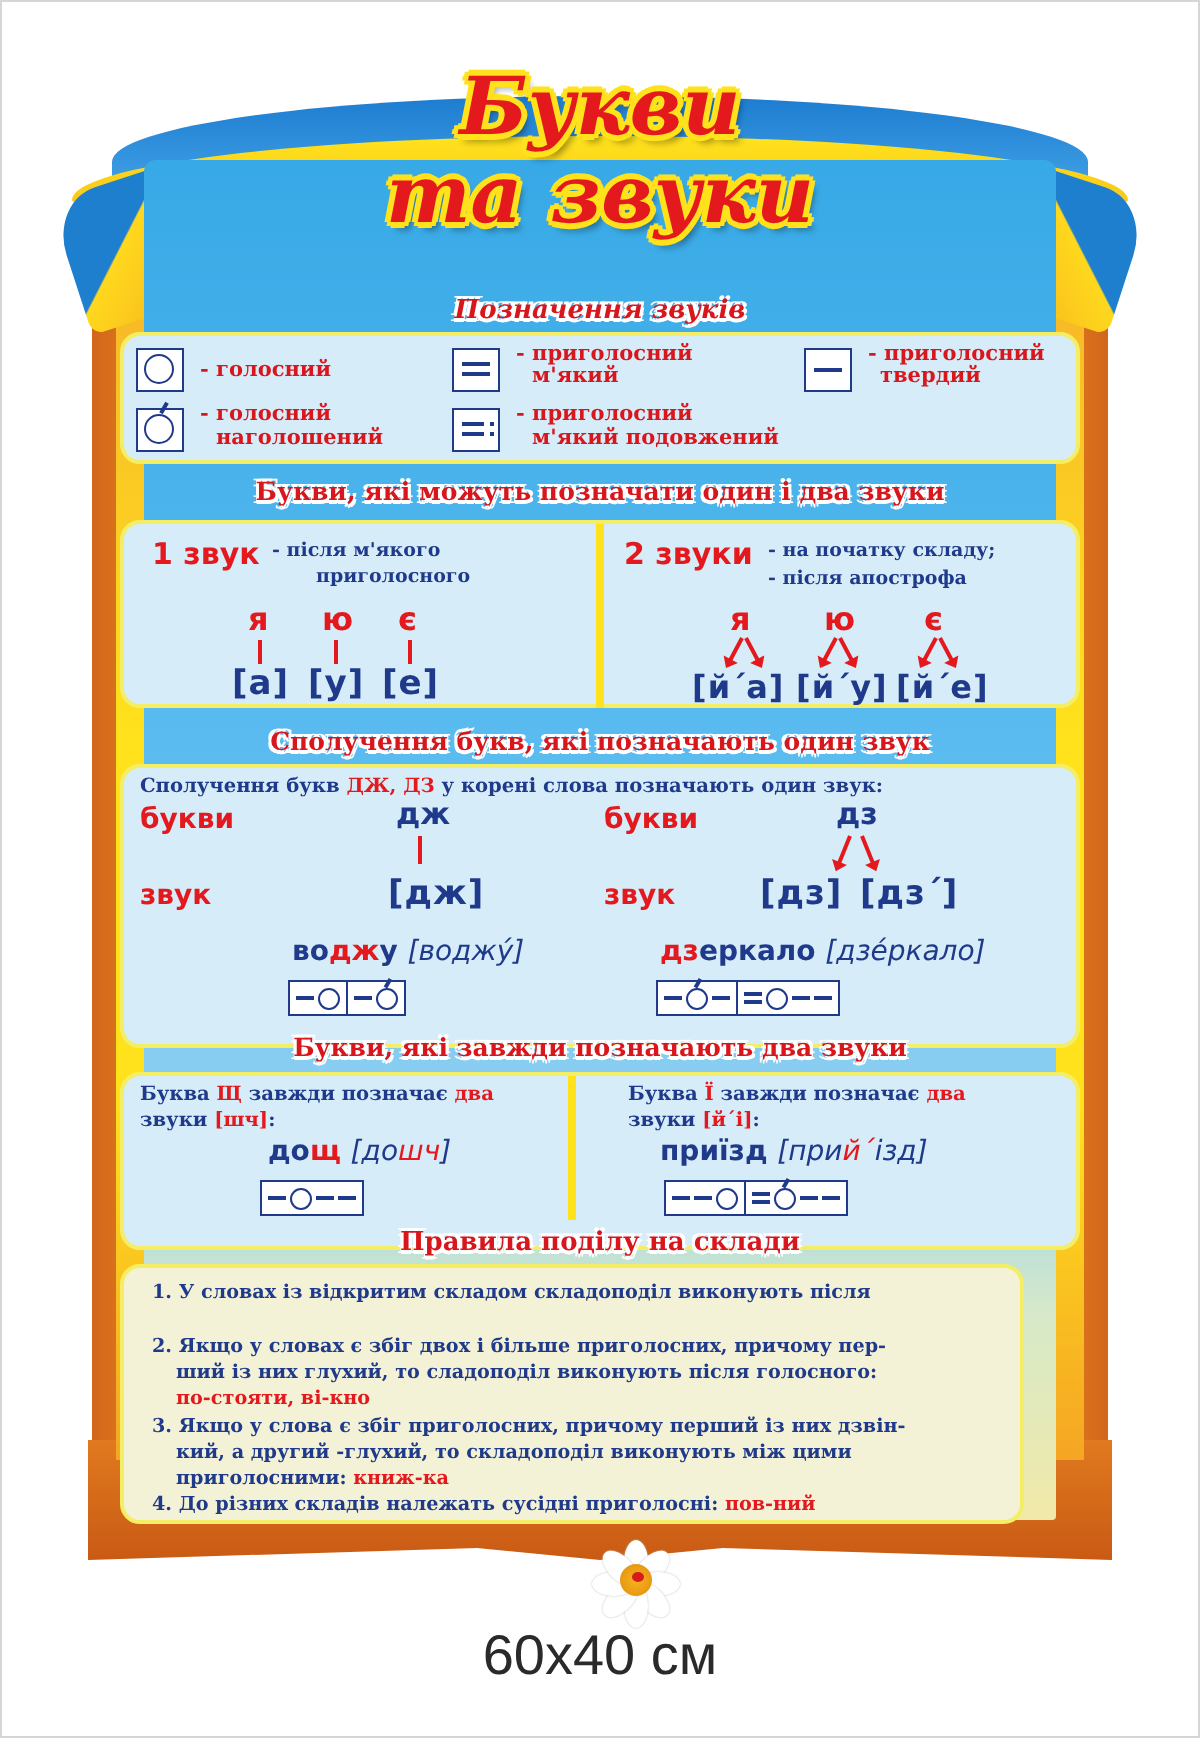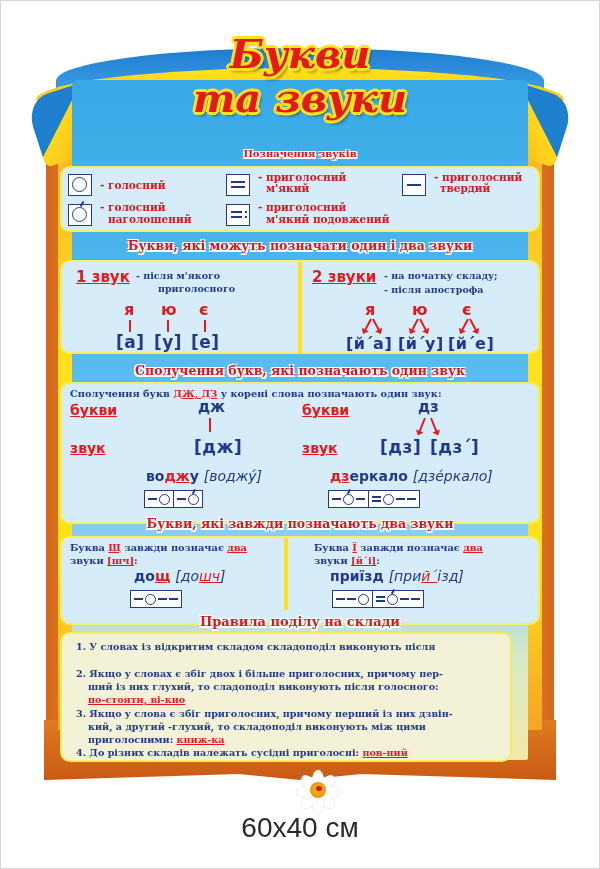--- a/index.html
+++ b/index.html
@@ -65,21 +65,21 @@
     position: absolute; left: 36px; width: 456px; text-align: center;
     font-family: "DejaVu Serif", serif; font-weight: bold; color: #d8171d; z-index: 4;
     text-shadow: -1.5px -1.5px 0 #fff, 1.5px -1.5px 0 #fff, -1.5px 1.5px 0 #fff, 1.5px 1.5px 0 #fff, 0 2px 0 #fff;
   }
 
   .panel {
     position: absolute; background: #d6ecf8; border: 2px solid #f4ee66; border-radius: 10px; z-index: 3;
   }
   .divider-v { position: absolute; width: 4px; background: #ffe21c; z-index: 4; }
 
-  .red { color: #e4191e; text-decoration: underline; }
+  .red { color: #e4191e; }
   .navy { color: #1f3a8a; }
   .txt-serif { font-family: "DejaVu Serif", serif; font-weight: bold; }
   .txt-sans { font-family: "DejaVu Sans", sans-serif; font-weight: bold; }
 
   .abs { position: absolute; }
 
   
   .sym { position: absolute; width: 24px; height: 22px; border: 1.5px solid #1f3a8a; background: #ffffff; }
   .sym .circ { position: absolute; left: 3px; top: 2px; width: 15px; height: 15px; border: 1.5px solid #1f3a8a; border-radius: 50%; }
   .sym .bar { position: absolute; left: 4px; width: 14px; height: 2px; background: #1f3a8a; }
@@ -129,21 +129,21 @@
   <div class="ribbon-yellow"></div>
   <div class="ribbon-left-tail"></div>
   <div class="ribbon-right-tail"></div>
   <div class="inner-blue"></div>
 
   <div class="title-wrap">
     <span class="title-line">Букви</span>
     <span class="title-line">та звуки</span>
   </div>
 
-  <div class="sec-heading" style="top:128px;font-size:10px;">Позначення звуків</div>
+  <div class="sec-heading" style="top:128px;font-size:13px;font-style:italic;">Позначення звуків</div>
   <div class="panel" style="left:24px;top:146px;width:480px;height:66px;">
 
     <div class="sym" style="left:6px;top:6px;">
         <div class="circ"></div>
       </div>
     <div class="legend-label" style="left:38px;top:12px;">- голосний</div>
 
     <div class="sym" style="left:164px;top:6px;">
       <div class="bar" style="top:6px;"></div>
         <div class="bar" style="top:11px;"></div>

